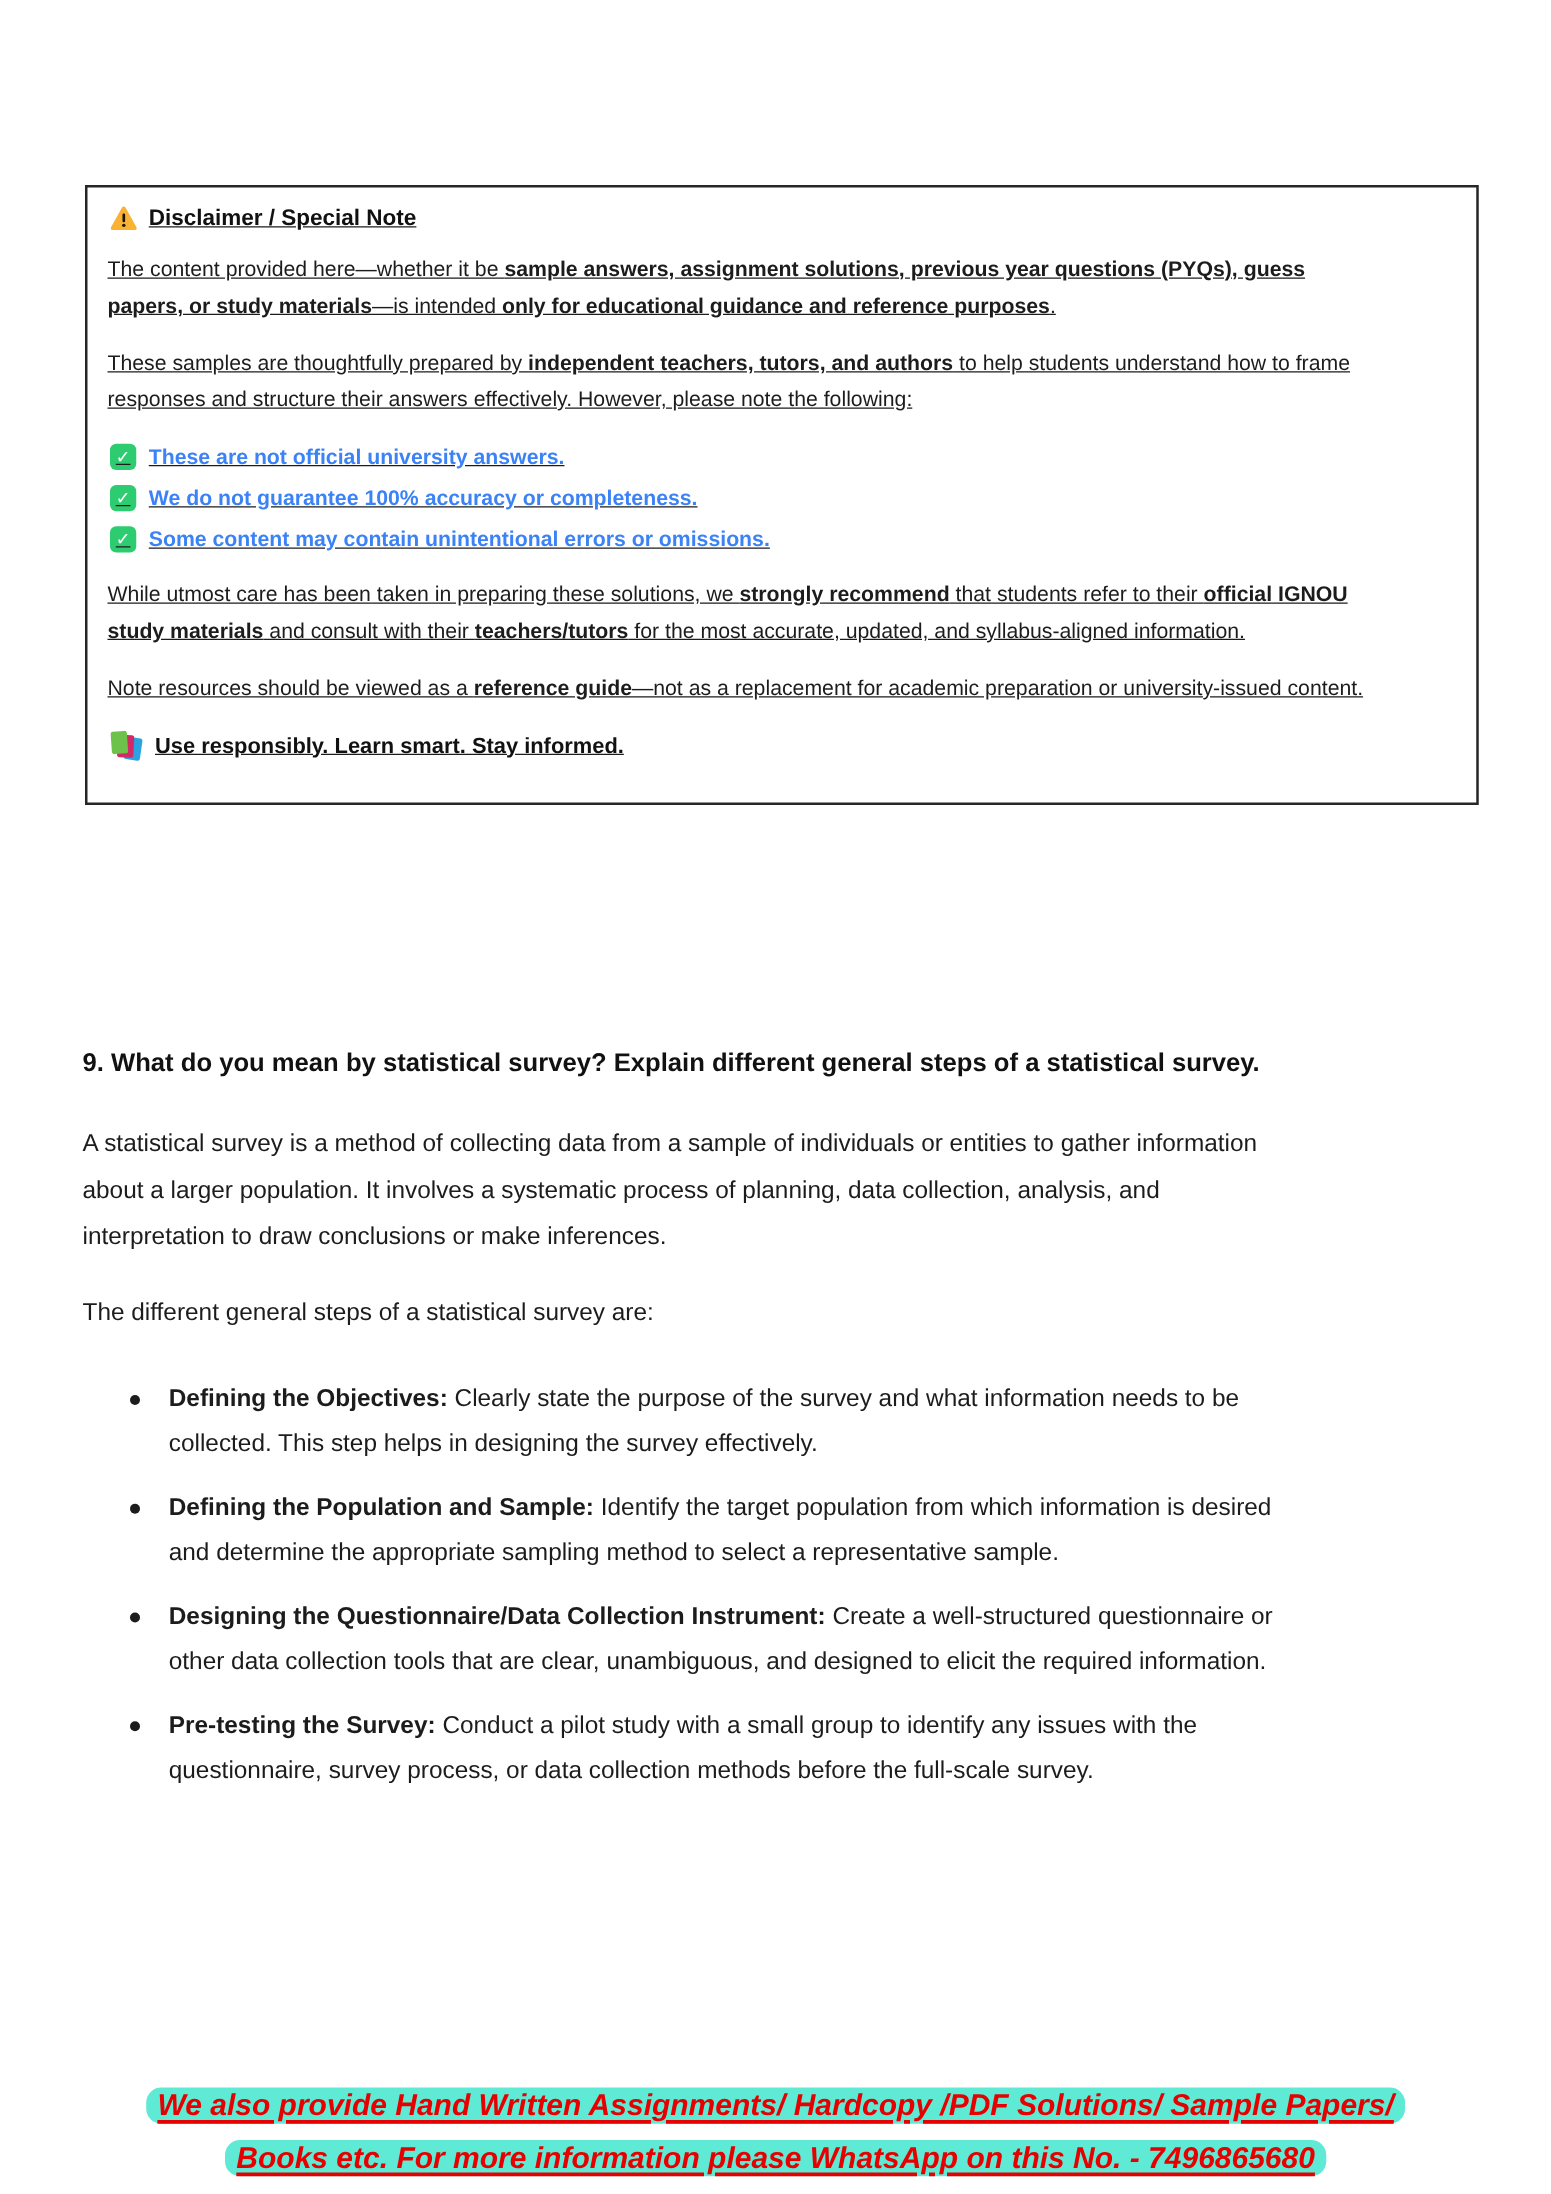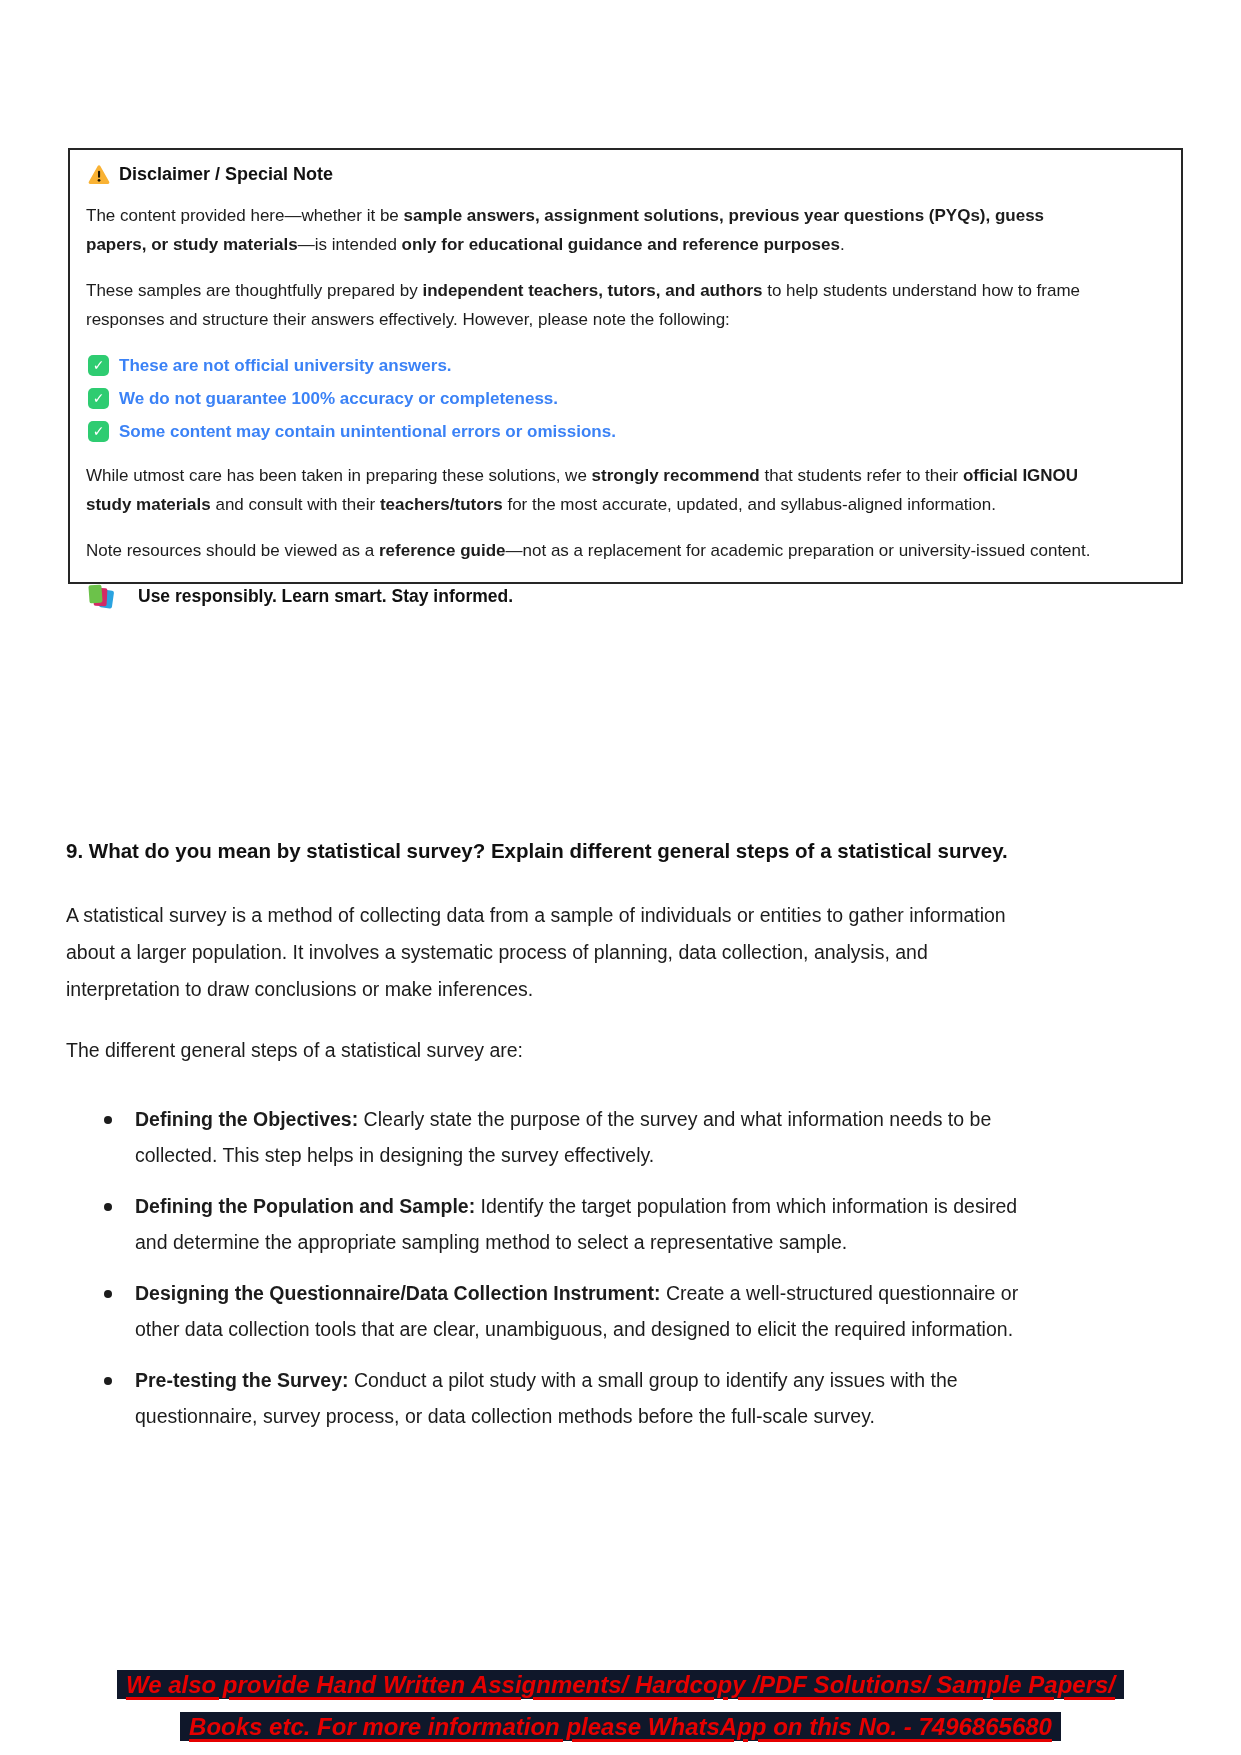--- a/index.html
+++ b/index.html
@@ -6,67 +6,69 @@
   .page{
     position:relative;
     width:1241px;height:1755px;
     background:#ffffff;
     font-family:"Liberation Sans","DejaVu Sans",sans-serif;
     color:#1c1c1c;
     overflow:hidden;
   }
   
   .disclaimer-box{
-    position:absolute;left:68px;top:148px;width:1115px;height:436px;
+    position:absolute;left:68px;top:148px;width:1115px;height:496px;
     box-sizing:border-box;
     border:2px solid #262626;
     padding:12px 18px 20px 16px;
     background:#ffffff;
+    text-decoration:underline;
   }
   .disc-title-row{display:flex;align-items:center;gap:9px;margin:2px 0 16px 2px;}
   .disc-title{font-size:18px;font-weight:700;color:#111;}
   .warn-svg{display:block;}
   .disc-para{font-size:17px;line-height:29px;margin:0 0 17px 0;max-width:1020px;color:#1c1c1c;}
   .checklist{margin:0 0 15px 0;}
   .check-row{display:flex;align-items:flex-start;gap:10px;margin:0 0 4px 2px;line-height:29px;}
   .check-icon{
     flex:0 0 21px;width:21px;height:21px;margin-top:4px;
     background:#2ecc71;border-radius:5px;
     display:flex;align-items:center;justify-content:center;
     color:#ffffff;font-size:14px;font-weight:700;
   }
   .check-label{font-size:17px;font-weight:700;color:#3b82f6;}
-  .disc-note-row{display:flex;align-items:center;gap:24px;margin:19px 0 0 2px;}
+  .disc-note-row{display:flex;align-items:center;gap:10px;margin:19px 0 0 2px;}
   .books-icon{position:relative;width:26px;height:24px;flex:0 0 26px;}
   .books-icon i{position:absolute;display:block;border-radius:2px;}
   .books-icon .b1{width:13px;height:18px;left:1px;top:1px;background:#6cc24a;transform:rotate(-4deg);}
   .books-icon .b2{width:13px;height:18px;left:6px;top:4px;background:#d22a66;transform:rotate(3deg);}
   .books-icon .b3{width:13px;height:18px;left:12px;top:6px;background:#2aa3e0;transform:rotate(8deg);}
   .disc-note{font-size:17.5px;font-weight:700;color:#111;}
   
   .main{position:absolute;left:66px;top:832px;width:962px;}
   .q-heading{font-size:20.5px;font-weight:700;line-height:38px;margin:0 0 27px 0;color:#111;}
   .body-para{font-size:19.5px;line-height:37px;margin:0 0 24px 0;color:#1c1c1c;}
   .steps-intro{margin-bottom:32px;}
   .step-row{display:flex;margin:0 0 15px 0;padding-left:36px;}
   .dot{flex:0 0 33px;position:relative;}
   .dot::before{content:"";position:absolute;left:2px;top:15px;width:8px;height:8px;border-radius:50%;background:#1c1c1c;}
   .step-text{flex:1;font-size:19.5px;line-height:36px;color:#1c1c1c;}
   
   .promo{position:absolute;left:0;top:1664px;width:1241px;text-align:center;}
   .promo-line{display:block;margin:0 auto 1px auto;width:max-content;max-width:1200px;}
   .promo-line span{
-    background:#0f172a;
+    background:#5eead4;
     color:#e60000;
     font-size:24px;font-weight:700;font-style:italic;
     line-height:41px;
     padding:1px 9px;
     text-decoration:underline;
     text-decoration-thickness:2.5px;
     text-underline-offset:4px;
+    border-radius:12px;
   }
 </style>
 </head>
 <body>
 
 <div class="page">
 
   <div class="disclaimer-box">
     <div class="disc-title-row">
       <span>

